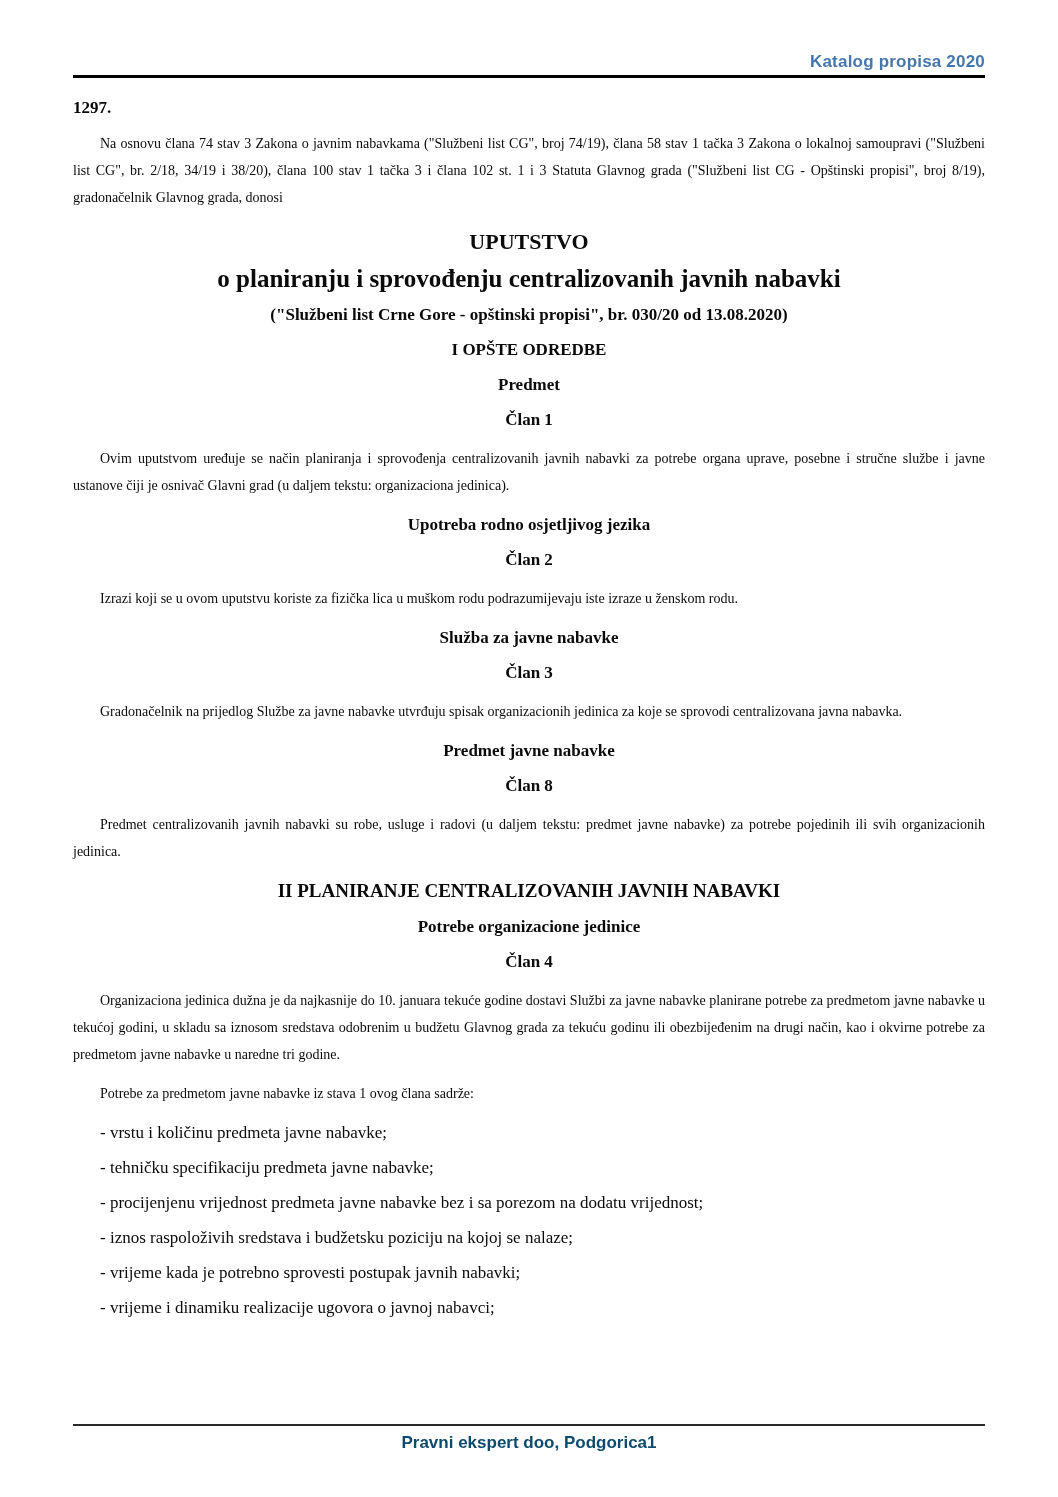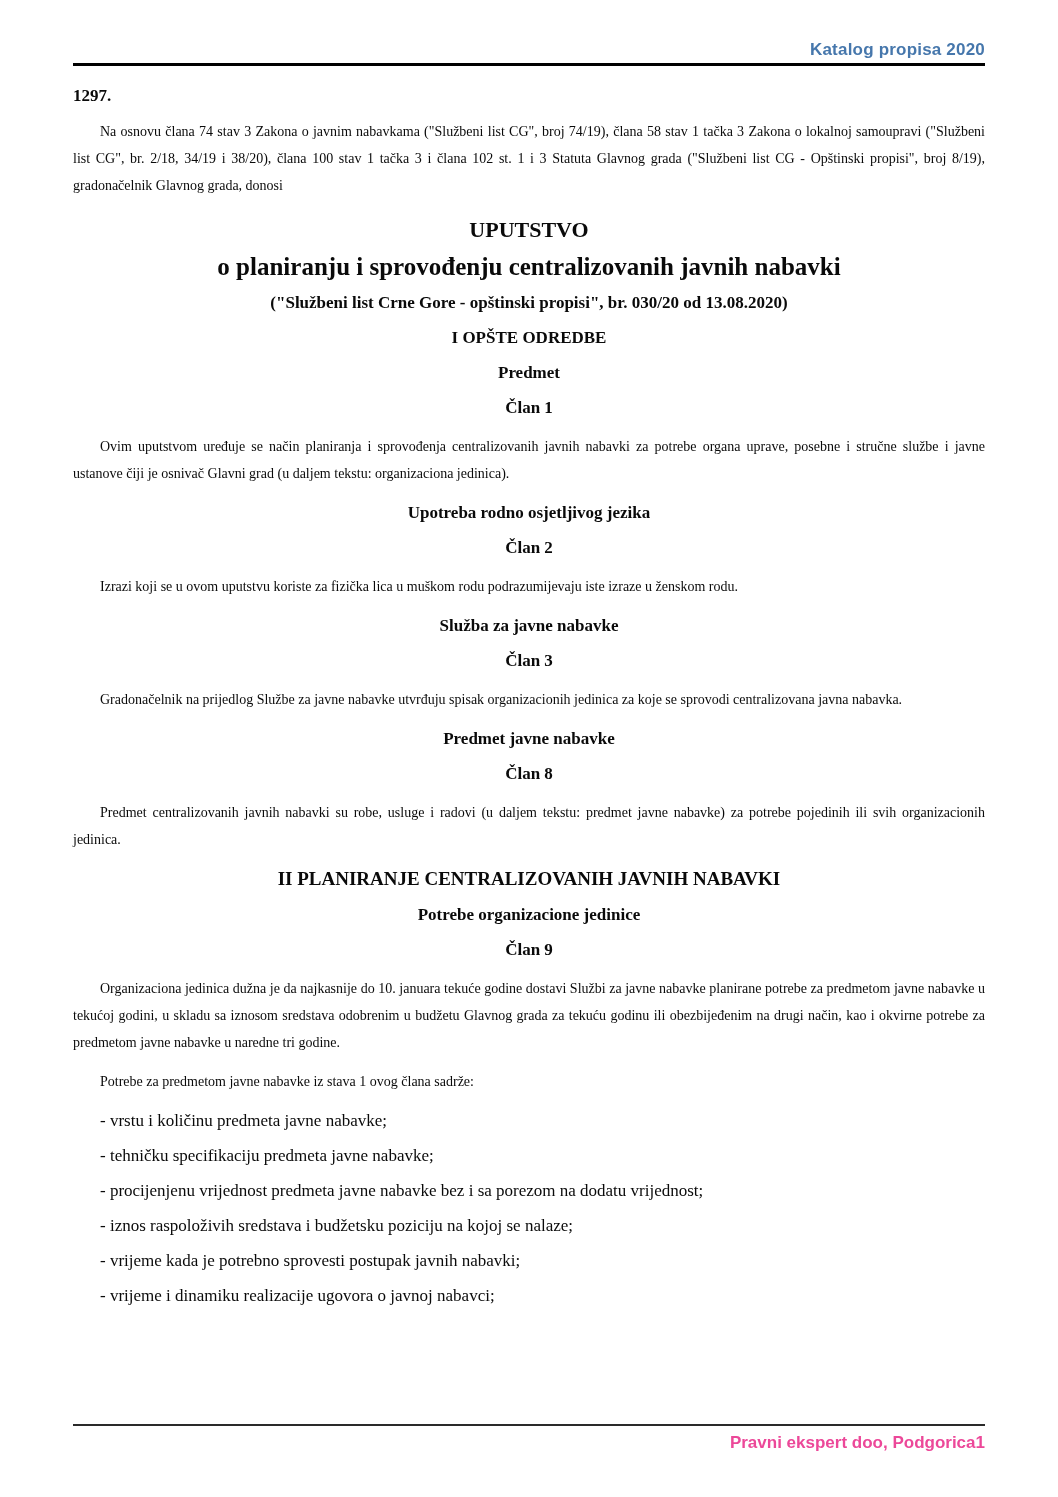--- a/index.html
+++ b/index.html
@@ -13,20 +13,21 @@
   }
   .page {
     position: absolute; inset: 0;
     padding: 40px 73px 0 73px;
   }
   
   .header {
     border-bottom: 3px solid #000000;
     text-align: right;
     padding-bottom: 3px;
+    margin-top: 12px;
   }
   .header-title {
     font-family: "Liberation Sans", sans-serif;
     font-weight: bold;
     font-size: 17px;
     color: #4677ac;
     letter-spacing: 0.2px;
   }
   
   .doc-number {
@@ -57,26 +58,26 @@
   .title    { font-size: 22px; line-height: 30px; margin-top: 16px; }
   .subtitle { font-size: 25px; line-height: 28px; }
   .chapter2 { font-size: 19px; line-height: 28px; }
   
   .footer {
     position: absolute;
     left: 73px; right: 73px; top: 1424px;
     border-top: 2px solid #2a2a2a;
     padding-top: 7px;
     display: flex;
-    justify-content: flex-end;
+    justify-content: center;
     align-items: baseline;
     font-family: "Liberation Sans", sans-serif;
     font-weight: bold;
     font-size: 17px;
-    color: #ec4899;
+    color: #0c4a6e;
   }
 </style>
 </head>
 <body>
 
 <div class="page">
 
   <div class="header">
     <span class="header-title">Katalog propisa 2020</span>
   </div>
@@ -114,21 +115,21 @@
     <section>
       <h4 class="hc">Predmet javne nabavke</h4>
       <h4 class="hc">Član 8</h4>
       <p class="body">Predmet centralizovanih javnih nabavki su robe, usluge i radovi (u daljem tekstu: predmet javne nabavke) za potrebe pojedinih ili svih organizacionih jedinica.</p>
     </section>
 
     <h3 class="hc chapter2">II PLANIRANJE CENTRALIZOVANIH JAVNIH NABAVKI</h3>
 
     <section>
       <h4 class="hc">Potrebe organizacione jedinice</h4>
-      <h4 class="hc">Član 9</h4>
+      <h4 class="hc">Član 4</h4>
       <p class="body">Organizaciona jedinica dužna je da najkasnije do 10. januara tekuće godine dostavi Službi za javne nabavke planirane potrebe za predmetom javne nabavke u tekućoj godini, u skladu sa iznosom sredstava odobrenim u budžetu Glavnog grada za tekuću godinu ili obezbijeđenim na drugi način, kao i okvirne potrebe za predmetom javne nabavke u naredne tri godine.</p>
       <p class="body">Potrebe za predmetom javne nabavke iz stava 1 ovog člana sadrže:</p>
       <p class="hang">- vrstu i količinu predmeta javne nabavke;</p>
       <p class="hang">- tehničku specifikaciju predmeta javne nabavke;</p>
       <p class="hang">- procijenjenu vrijednost predmeta javne nabavke bez i sa porezom na dodatu vrijednost;</p>
       <p class="hang">- iznos raspoloživih sredstava i budžetsku poziciju na kojoj se nalaze;</p>
       <p class="hang">- vrijeme kada je potrebno sprovesti postupak javnih nabavki;</p>
       <p class="hang">- vrijeme i dinamiku realizacije ugovora o javnoj nabavci;</p>
     </section>
 

